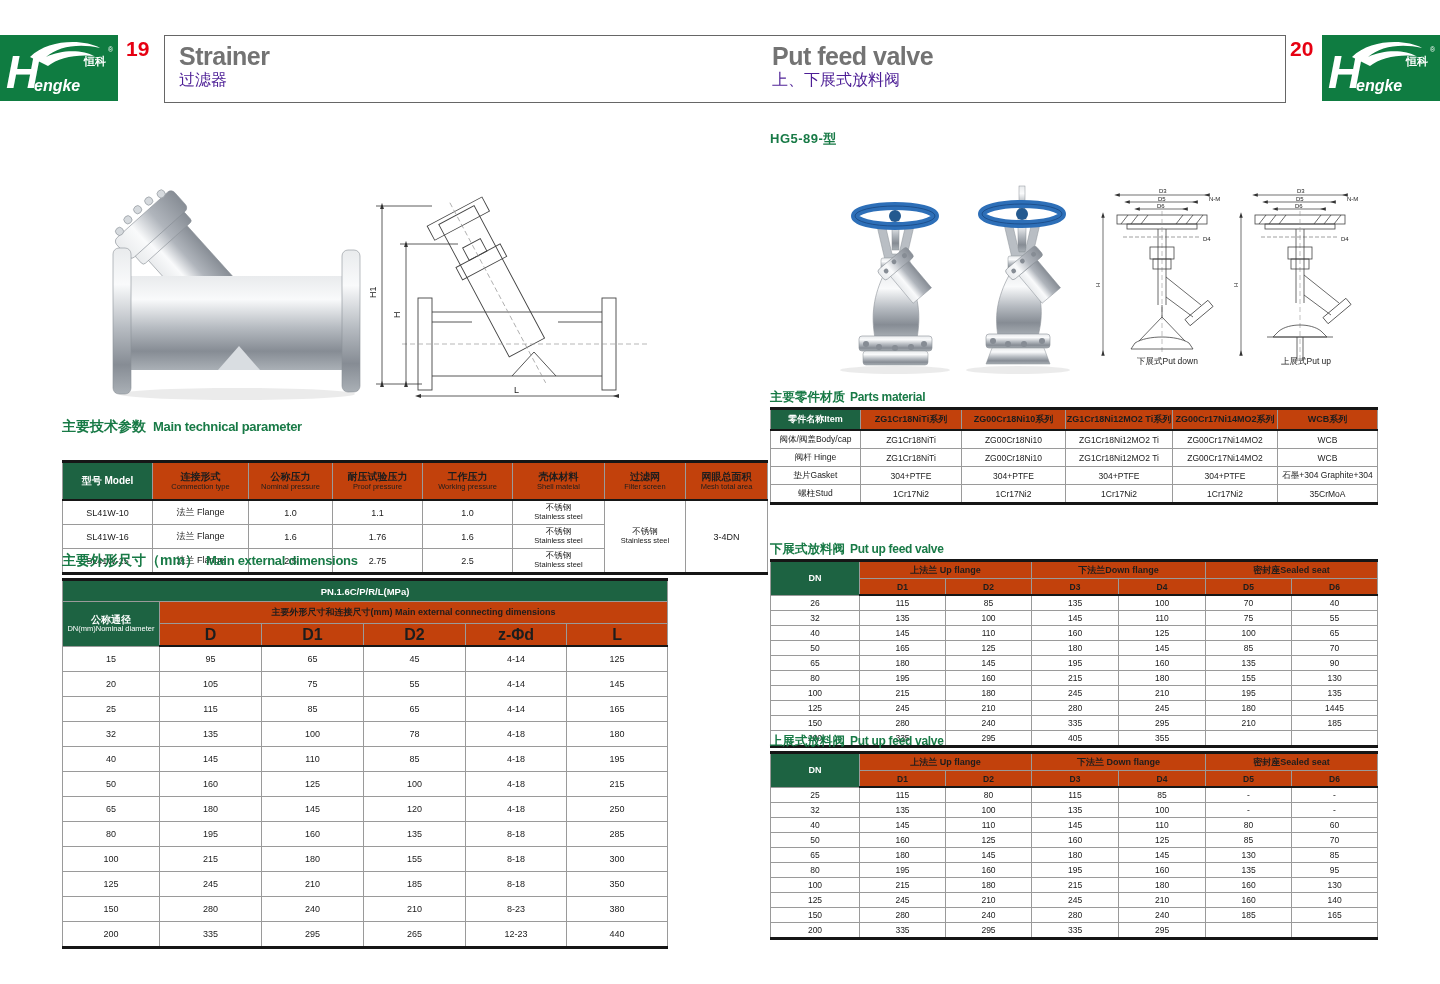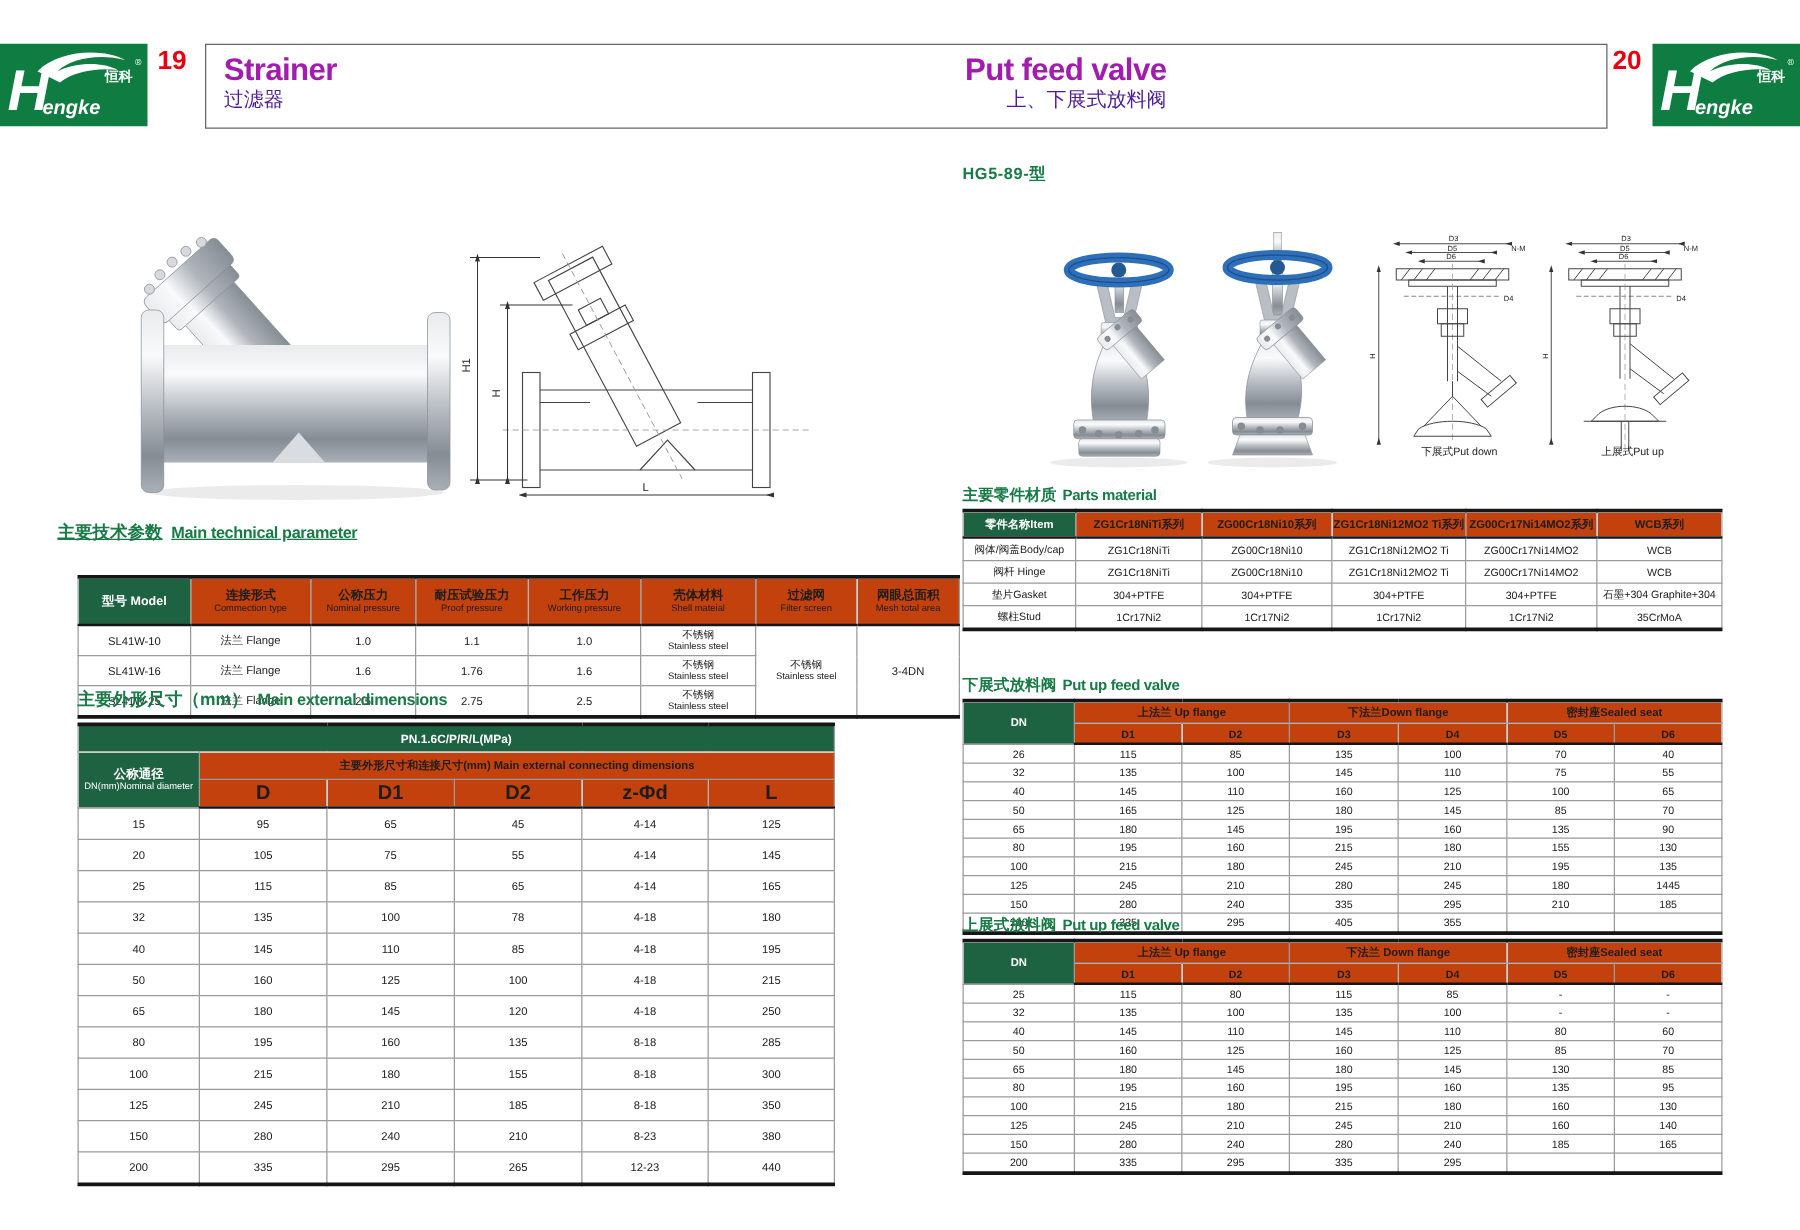--- a/index.html
+++ b/index.html
@@ -5,21 +5,21 @@
   html,body{margin:0;padding:0;}
   body{width:1440px;height:984px;position:relative;background:#fff;
        font-family:"Liberation Sans","DejaVu Sans",sans-serif;color:#1a1a1a;overflow:hidden;}
   .abs{position:absolute;}
 
   
   .logo-box{background:#0f7c41;width:118px;height:66px;top:35px;}
   .pagenum{font-size:21px;font-weight:bold;color:#e60012;top:37px;}
   .titlebox{left:164px;top:35px;width:1120px;height:66px;border:1px solid #666;background:#fff;}
   .tblock{position:absolute;top:7px;}
-  .tblock .en{display:block;font-size:25px;font-weight:bold;color:#a21caf;letter-spacing:-.5px;line-height:1.05;}
+  .tblock .en{display:block;font-size:25px;font-weight:bold;color:#737373;letter-spacing:-.5px;line-height:1.05;}
   .tblock .cn{display:block;font-size:16px;color:#4c1d95;margin-top:1px;}
 
   
   .sec-t{font-weight:bold;color:#187a46;white-space:nowrap;}
   .sec-t .cn{font-size:14px;}
   .sec-t .en{font-size:13px;margin-left:7px;letter-spacing:-.3px;margin-top:20px;}
   .sec-t.sm .cn{font-size:12.5px;}
   .sec-t.sm .en{font-size:12px;margin-left:5px;}
   .model-code{font-size:13px;font-weight:bold;color:#187a46;letter-spacing:.5px;}
 
@@ -63,21 +63,21 @@
     <text x="34" y="56" font-size="16" font-weight="bold" font-style="italic" fill="#fff">engke</text>
   </svg>
 </div>
 <div class="abs pagenum" style="left:126px;">19</div>
 
 <div class="abs titlebox">
   <div class="tblock" style="left:14px;">
     <span class="en">Strainer</span>
     <span class="cn">过滤器</span>
   </div>
-  <div class="tblock" style="left:607px;text-align:right;">
+  <div class="tblock" style="left:607px;">
     <span class="en">Put feed valve</span>
     <span class="cn">上、下展式放料阀</span>
   </div>
 </div>
 
 <div class="abs pagenum" style="left:1290px;">20</div>
 <div class="abs logo-box" style="left:1322px;">
   <svg width="118" height="66" viewBox="0 0 118 66">
     <text x="6" y="53" font-size="46" font-weight="bold" font-style="italic" fill="#fff">H</text>
     <path d="M30,22 C48,4 84,4 100,13 C80,8 58,11 46,22 C62,14 84,15 94,21 C76,19 58,23 48,31 Z" fill="#fff"></path>
@@ -146,21 +146,21 @@
     <line x1="14" y1="238" x2="60" y2="238"></line>
     <line x1="44" y1="98" x2="44" y2="238" marker-start="url(#ar)" marker-end="url(#ar)"></line>
     <line x1="38" y1="98" x2="96" y2="98"></line>
     <line x1="56" y1="250" x2="254" y2="250" marker-start="url(#ar)" marker-end="url(#ar)"></line>
   </g>
   <text x="14" y="152" font-size="9" fill="#222" transform="rotate(-90 14 152)">H1</text>
   <text x="38" y="172" font-size="9" fill="#222" transform="rotate(-90 38 172)">H</text>
   <text x="152" y="247" font-size="9" fill="#222">L</text>
 </svg>
 
-<div class="abs sec-t" style="left:46px;top:417px;text-decoration:underline;">
+<div class="abs sec-t" style="left:62px;top:417px;">
   <span class="cn">主要技术参数</span><span class="en">Main technical parameter</span>
 </div>
 
 <table class="abs tbl tech" style="left:62px;top:460px;width:605px;">
   <colgroup>
       <col style="width:90px">
       <col style="width:96px">
       <col style="width:84px">
       <col style="width:90px">
       <col style="width:90px">

